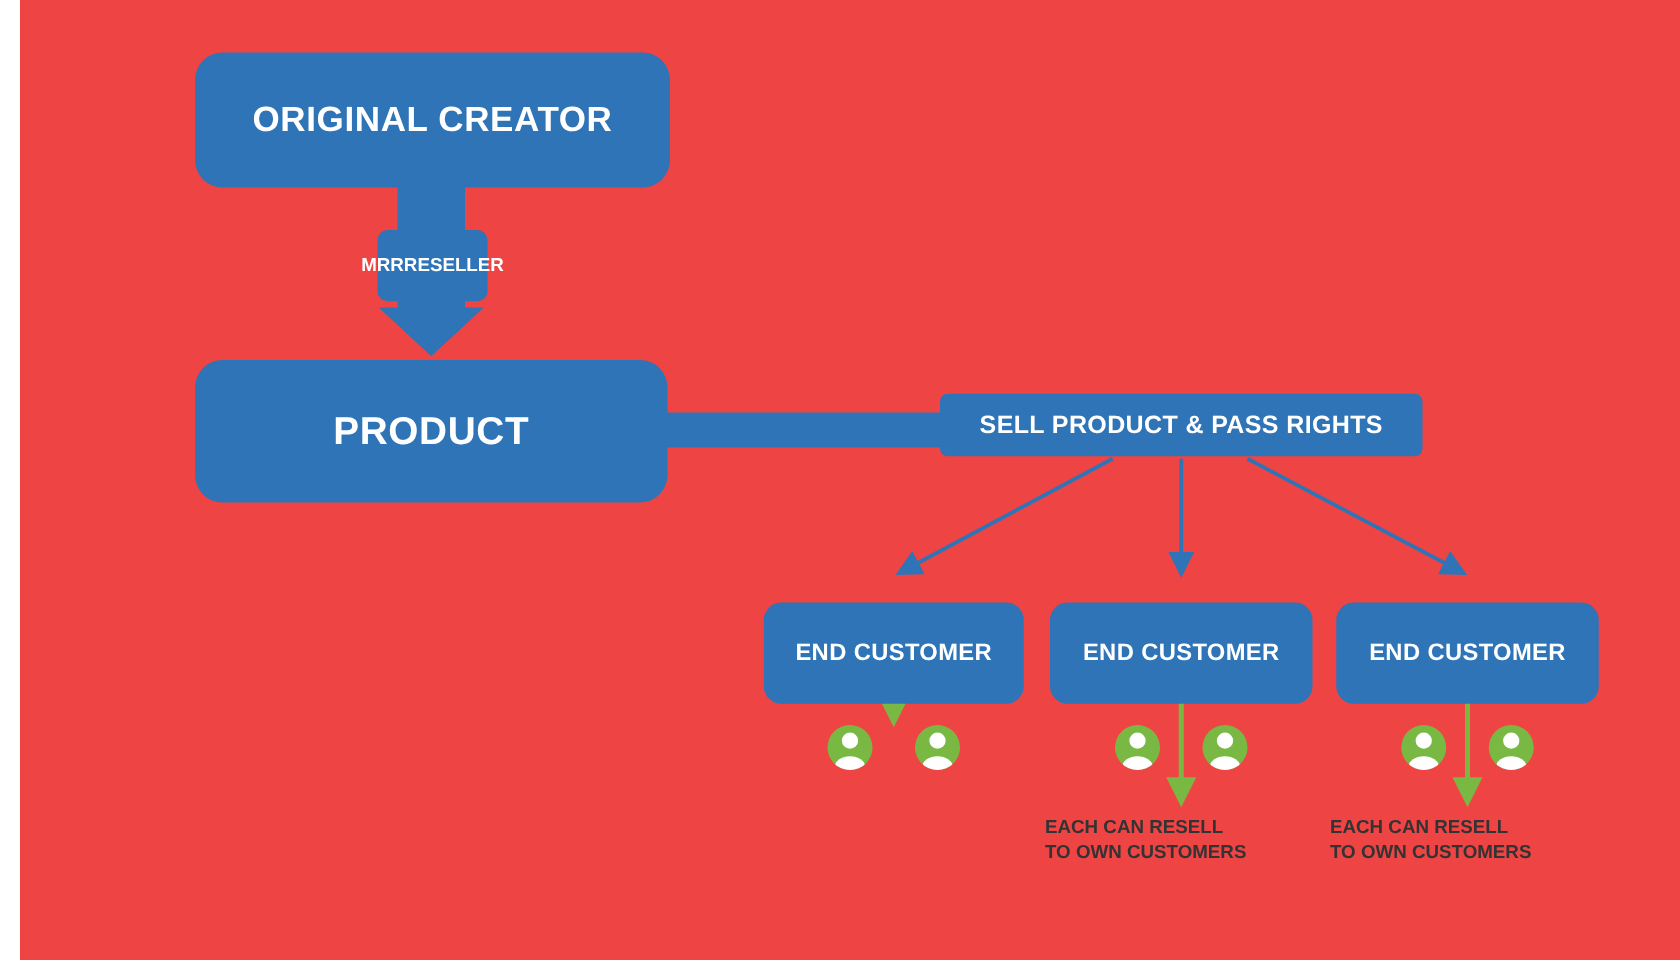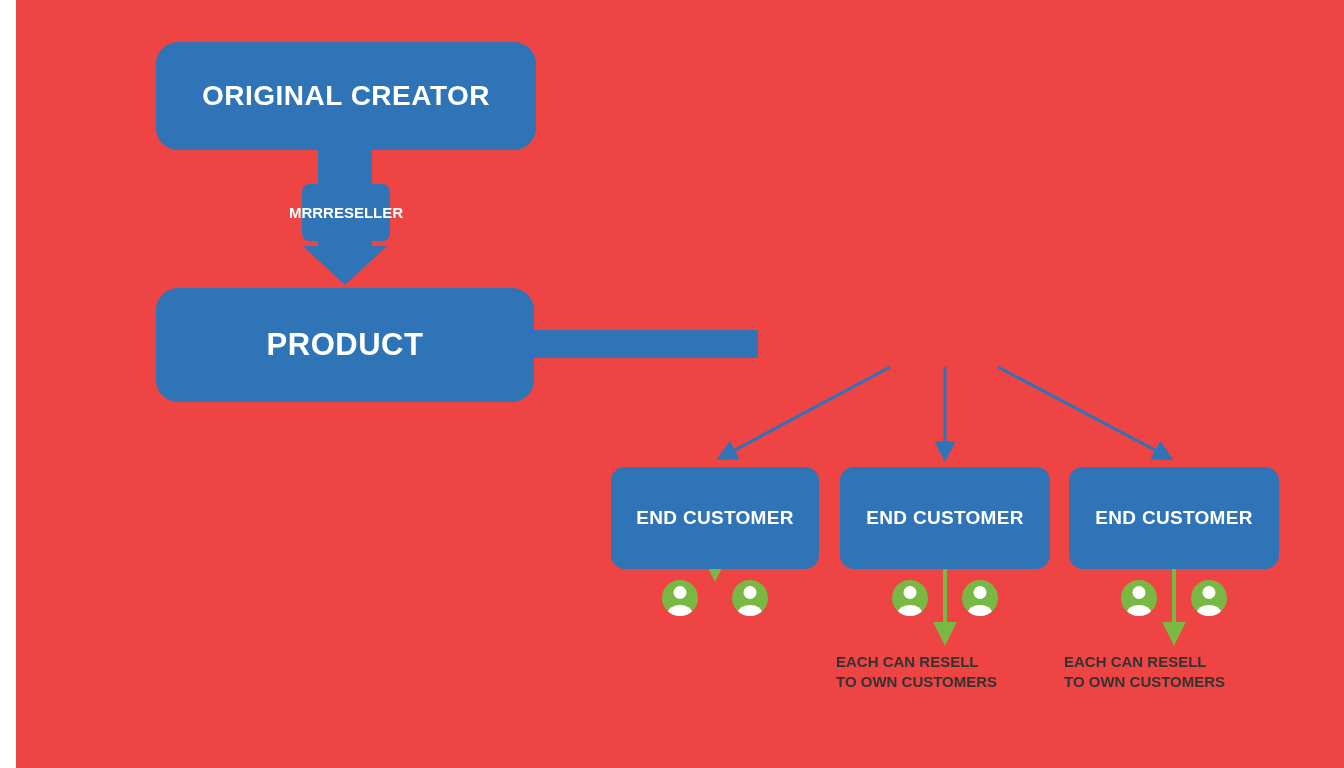--- a/index.html
+++ b/index.html
@@ -58,22 +58,22 @@
     letter-spacing: 0.5px;
   }
   .node-sell-product {
     left: 736px; top: 315px;
     width: 386px; height: 50px;
     border-radius: 6px;
     font-size: 20px;
     letter-spacing: 0.3px;
   }
   .node-end-customer {
-    top: 467px;
-    height: 102px;
+    top: 482px;
+    height: 81px;
     border-radius: 14px;
     font-size: 19px;
     letter-spacing: 0.3px;
   }
   .node-end-customer.c1 { left: 595px; width: 208px; }
   .node-end-customer.c2 { left: 824px; width: 210px; }
   .node-end-customer.c3 { left: 1053px; width: 210px; }
 
   .person {
     position: absolute;
@@ -147,20 +147,23 @@
 
   <div class="node node-mrr-license">
     <span>MRR</span>
     <span>RESELLER</span>
   </div>
 
   <div class="node node-reseller">
     <span>PRODUCT</span>
   </div>
 
+  <div class="node node-sell-product">
+    <span>SELL PRODUCT &amp; PASS RIGHTS</span>
+  </div>
 
   <div class="node node-end-customer c1">
     <span>END CUSTOMER</span>
   </div>
   <div class="node node-end-customer c2">
     <span>END CUSTOMER</span>
   </div>
   <div class="node node-end-customer c3">
     <span>END CUSTOMER</span>
   </div>

